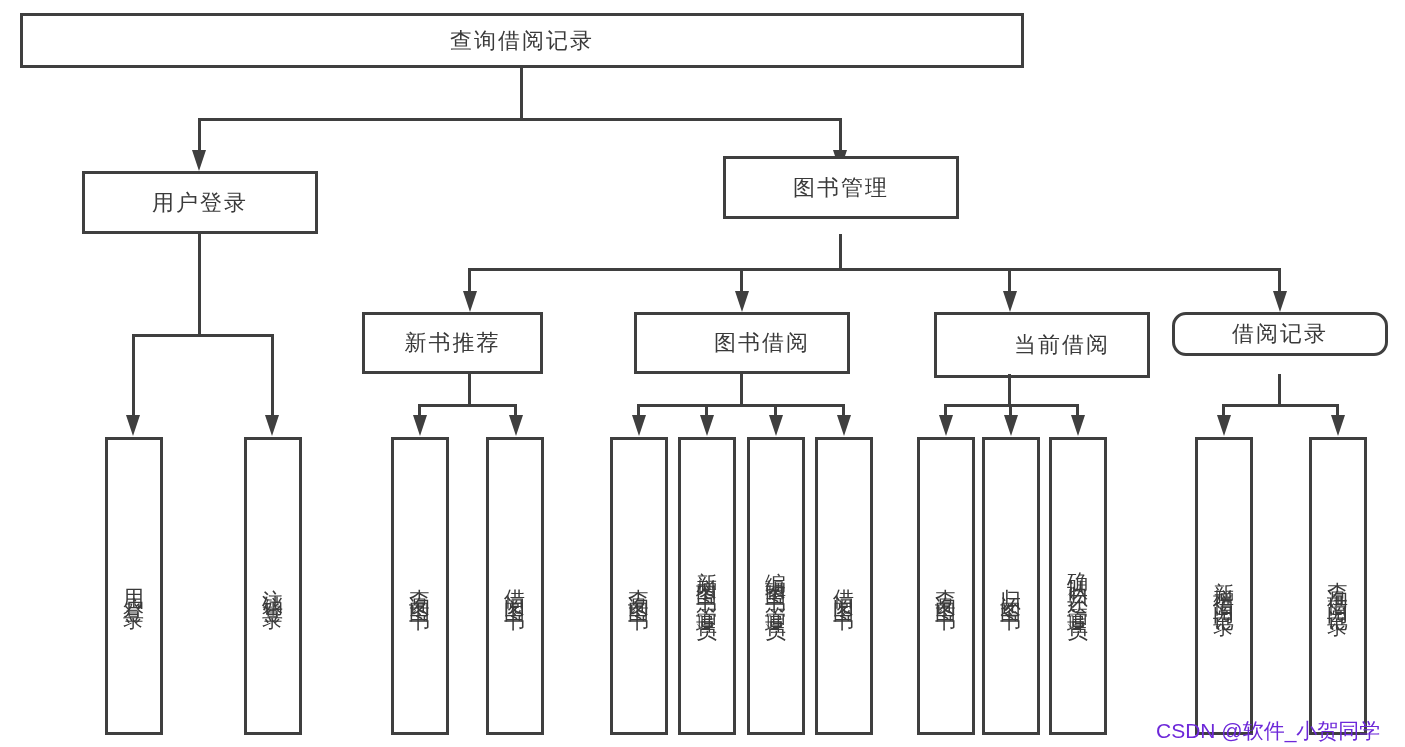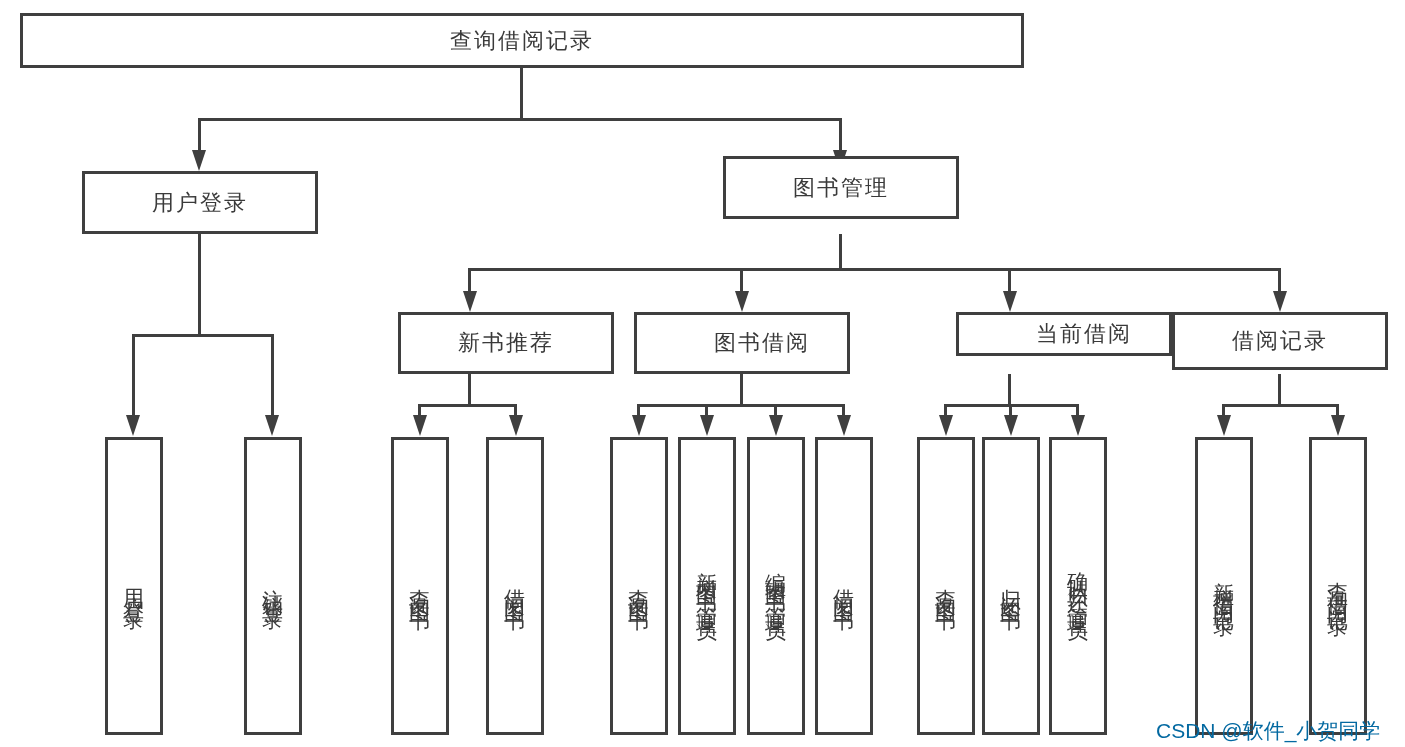--- a/index.html
+++ b/index.html
@@ -21,21 +21,21 @@
   .vt { writing-mode:vertical-rl; text-orientation:mixed; letter-spacing:7px; line-height:1; }
   .vl { position:absolute; width:3px; background:#3f3f3f; }
   .hl { position:absolute; height:3px; background:#3f3f3f; }
   .arr {
     position:absolute; width:0; height:0;
     border-left:7px solid transparent; border-right:7px solid transparent;
     border-top:21px solid #3f3f3f;
   }
   .watermark {
     position:absolute; left:1156px; top:717px; z-index:10;
-    color:#0369a1; font-size:21px; white-space:nowrap;
+    color:#6d28d9; font-size:21px; white-space:nowrap;
   }
 </style>
 </head>
 <body>
 
 <div id="stage">
 
   <div class="node" style="left:20px;top:13px;width:1004px;height:55px;">
     <span>查询借阅记录</span>
   </div>
@@ -71,30 +71,30 @@
     <div class="vl" style="left:468px;top:268px;height:25px;"></div>
     <div class="arr" style="left:463px;top:291px;"></div>
     <div class="vl" style="left:740px;top:268px;height:25px;"></div>
     <div class="arr" style="left:735px;top:291px;"></div>
     <div class="vl" style="left:1008px;top:268px;height:25px;"></div>
     <div class="arr" style="left:1003px;top:291px;"></div>
     <div class="vl" style="left:1278px;top:268px;height:25px;"></div>
     <div class="arr" style="left:1273px;top:291px;"></div>
   </div>
 
-  <div class="node" style="left:362px;top:312px;width:216px;height:62px;margin-left:36px;">
+  <div class="node" style="left:362px;top:312px;width:181px;height:62px;">
     <span>新书推荐</span>
   </div>
   <div class="node" style="left:634px;top:312px;width:216px;height:62px;padding-left:40px;">
     <span>图书借阅</span>
   </div>
-  <div class="node" style="left:956px;top:312px;width:216px;height:44px;padding-left:40px;">
+  <div class="node" style="left:934px;top:312px;width:216px;height:66px;padding-left:40px;">
     <span>当前借阅</span>
   </div>
-  <div class="node" style="left:1172px;top:312px;width:216px;height:58px;">
+  <div class="node" style="left:1172px;top:312px;width:216px;height:44px;border-radius:14px;">
     <span>借阅记录</span>
   </div>
 
   <div>
     <div class="vl" style="left:468px;top:374px;height:33px;"></div>
     <div class="hl" style="left:418px;top:404px;width:99px;"></div>
     <div class="vl" style="left:418px;top:404px;height:13px;"></div>
     <div class="arr" style="left:413px;top:415px;"></div>
     <div class="vl" style="left:514px;top:404px;height:13px;"></div>
     <div class="arr" style="left:509px;top:415px;"></div>

